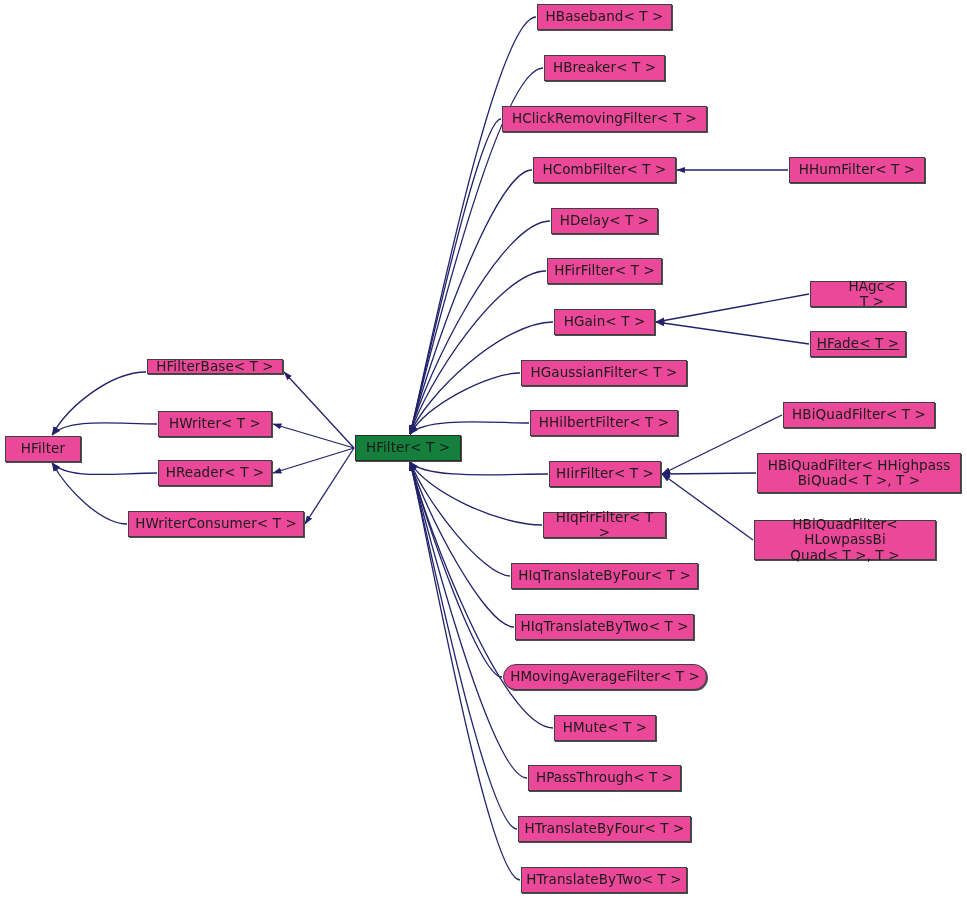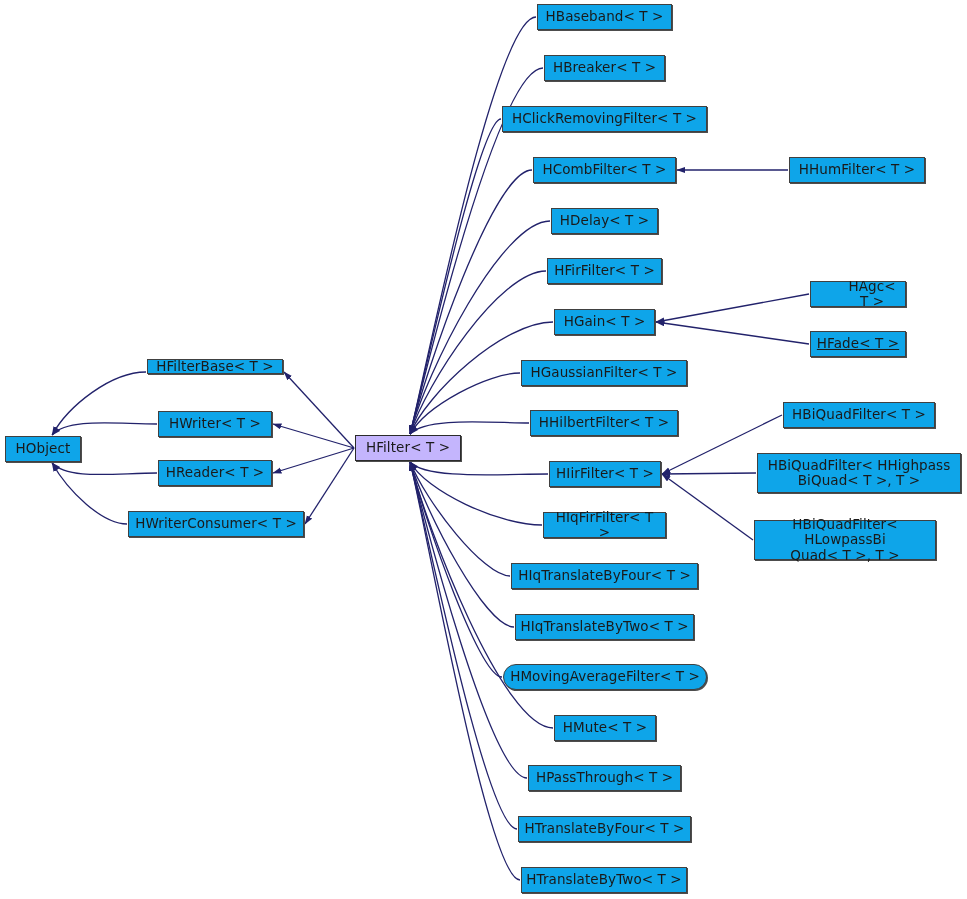--- a/index.html
+++ b/index.html
@@ -21,35 +21,35 @@
     left: 0;
     top: 0;
     width: 967px;
     height: 899px;
     pointer-events: none;
   }
   .node {
     position: absolute;
     box-sizing: border-box;
     border: 1px solid #404040;
-    background: #0ea5e9;
+    background: #ec4899;
     color: #1a1a1a;
     font-size: 13.5px;
     line-height: 1.12;
     display: flex;
     align-items: center;
     justify-content: center;
     text-align: center;
     white-space: pre-line;
     box-shadow: 1px 1px 0 0 #4d4d4d;
     z-index: 2;
     letter-spacing: 0.1px;
   }
   .node.current {
-    background: #c4b5fd;
+    background: #15803d;
     border-color: #2b2b2b;
   }
   .node .nlabel {
     display: block;
     padding: 0 4px;
   }
 </style>
 </head>
 <body>
 
@@ -89,21 +89,21 @@
         <path d="M520,880 C488.1,880 426.12,526 410.12,462" marker-end="url(#arrowhead)"></path>
         <path d="M788,170 L677,170" marker-end="url(#arrowhead)"></path>
         <path d="M809,294 L656,322" marker-end="url(#arrowhead)"></path>
         <path d="M809,344 L656,322" marker-end="url(#arrowhead)"></path>
         <path d="M782,415 L662,474" marker-end="url(#arrowhead)"></path>
         <path d="M756,473 L662,474" marker-end="url(#arrowhead)"></path>
         <path d="M753,540 L662,474" marker-end="url(#arrowhead)"></path>
       </g>
   </svg>
   <div id="node-layer">
-      <div class="node" style="left: 5px; top: 436px; width: 76px; height: 26px;"><span class="nlabel">HObject</span></div>
+      <div class="node" style="left: 5px; top: 436px; width: 76px; height: 26px;"><span class="nlabel">HFilter</span></div>
       <div class="node" style="left: 147px; top: 359px; width: 136px; height: 15px;"><span class="nlabel">HFilterBase&lt; T &gt;</span></div>
       <div class="node" style="left: 158px; top: 411px; width: 114px; height: 26px;"><span class="nlabel">HWriter&lt; T &gt;</span></div>
       <div class="node" style="left: 158px; top: 460px; width: 114px; height: 26px;"><span class="nlabel">HReader&lt; T &gt;</span></div>
       <div class="node" style="left: 128px; top: 511px; width: 176px; height: 26px;"><span class="nlabel">HWriterConsumer&lt; T &gt;</span></div>
       <div class="node current" style="left: 355px; top: 435px; width: 106px; height: 26px;"><span class="nlabel">HFilter&lt; T &gt;</span></div>
       <div class="node" style="left: 537px; top: 4px; width: 135px; height: 26px;"><span class="nlabel">HBaseband&lt; T &gt;</span></div>
       <div class="node" style="left: 544px; top: 55px; width: 121px; height: 26px;"><span class="nlabel">HBreaker&lt; T &gt;</span></div>
       <div class="node" style="left: 502px; top: 106px; width: 205px; height: 26px;"><span class="nlabel">HClickRemovingFilter&lt; T &gt;</span></div>
       <div class="node" style="left: 533px; top: 157px; width: 143px; height: 26px;"><span class="nlabel">HCombFilter&lt; T &gt;</span></div>
       <div class="node" style="left: 551px; top: 208px; width: 107px; height: 26px;"><span class="nlabel">HDelay&lt; T &gt;</span></div>

